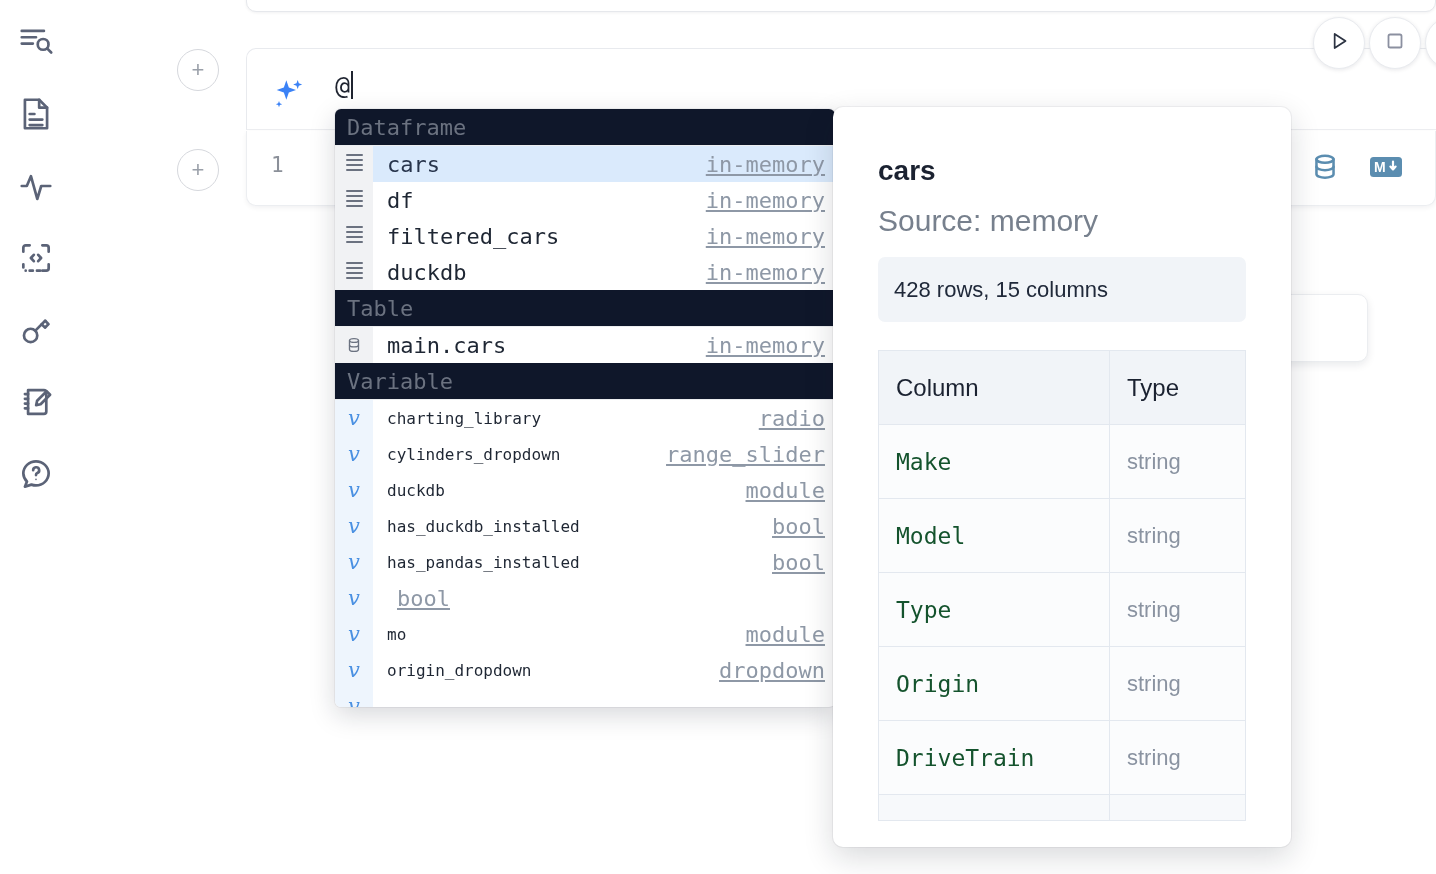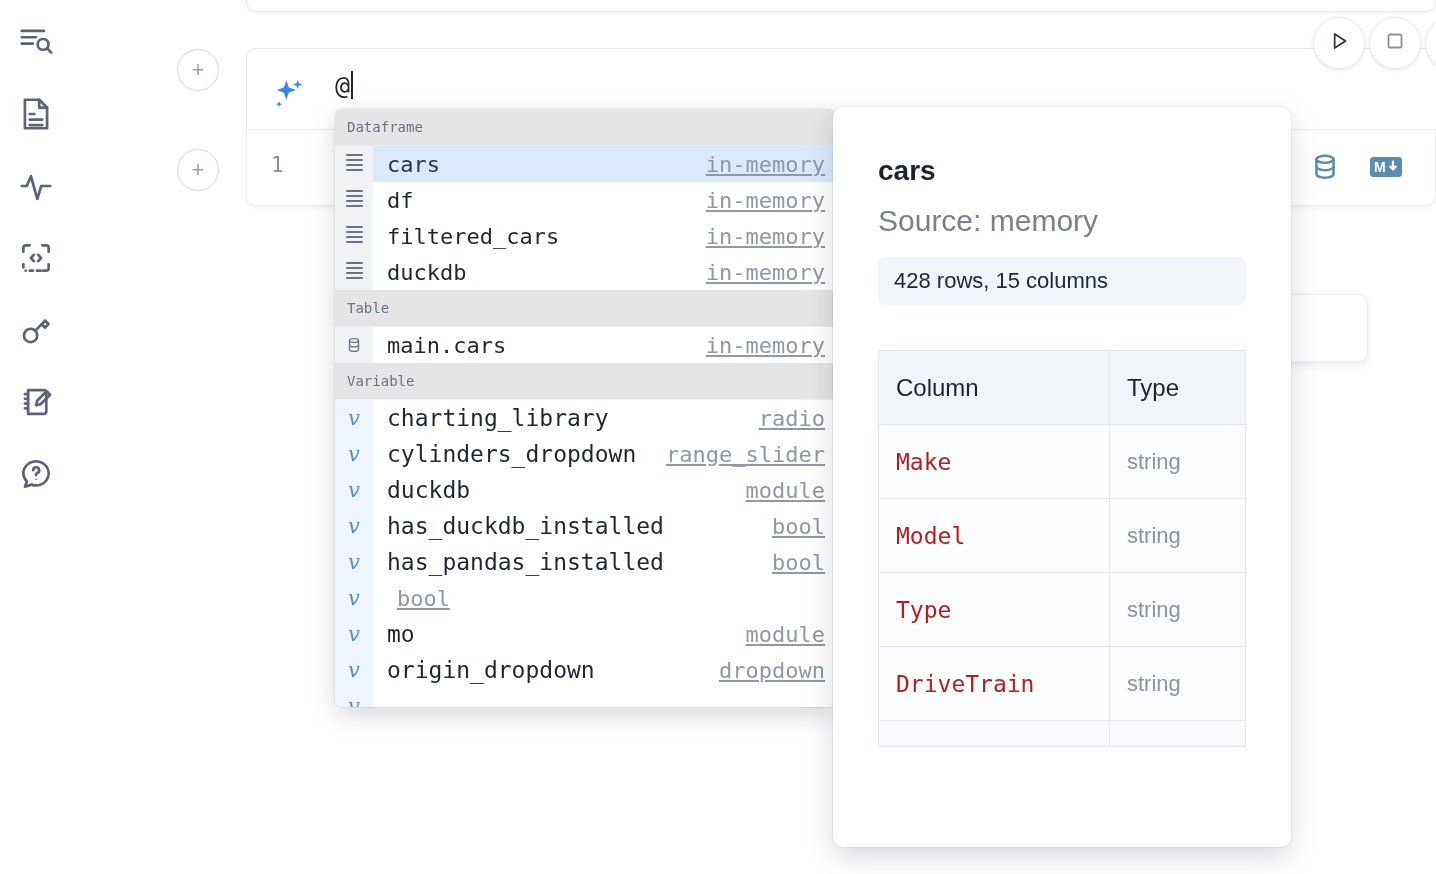--- a/index.html
+++ b/index.html
@@ -100,22 +100,22 @@
   }
 
   
   .ac {
     position: absolute; left: 335px; top: 109px; width: 500px; height: 598px;
     background: #fff; border-radius: 6px;
     box-shadow: 0 8px 26px rgba(16,24,40,.17), 0 0 0 1px rgba(16,24,40,.05);
     overflow: hidden;
   }
   .ac-section {
-    height: 37px; background: #e5e5e5; color: #6b7280;
-    font-family: "DejaVu Sans Mono", monospace; font-size: 14px;
+    height: 37px; background: #0f172a; color: #6b7280;
+    font-family: "DejaVu Sans Mono", monospace; font-size: 22px;
     display: flex; align-items: center; padding-left: 12px;
     border-bottom: 1px solid #eceef0;
   }
   .ac-item {
     height: 36px; display: flex; align-items: center; cursor: pointer;
     font-family: "DejaVu Sans Mono", monospace; font-size: 22px;
   }
   .ac-gut {
     width: 38px; height: 36px; flex: 0 0 38px;
     display: flex; align-items: center; justify-content: center;
@@ -123,21 +123,21 @@
   }
   .ac-item.var .ac-gut { background: #eef5fd; color: #4a90e2; }
   .ac-body {
     flex: 1; height: 36px; display: flex; align-items: center;
     justify-content: space-between; padding: 0 10px 0 14px; min-width: 0;
   }
   .ac-item.sel .ac-body { background: #daeafc; }
   .ac-name { color: #1e2633; white-space: nowrap; }
   .ac-item.sel .ac-name { color: #27344b; }
   .ac-type { color: #8e98a6; white-space: nowrap; padding-left: 10px; text-decoration: underline; }
-  .ac-item.var .ac-name { font-size: 23px; }
+  .ac-item.var .ac-name { font-size: 16px; }
   .ac-item.var { height: 36px; }
   .ac-clip { height: 36px; overflow: hidden; }
 
   .gut-lines { width: 17px; }
   .gut-lines i {
     display: block; height: 2px; background: #6b7280; margin-bottom: 3px; border-radius: 1px;
   }
   .gut-v { font-family: "DejaVu Serif", serif; font-style: italic; font-size: 21px; color: #4a90e2; }
 
   
@@ -149,36 +149,36 @@
   }
   .doc-title {
     position: absolute; left: 45px; top: 48px;
     font-size: 28px; font-weight: 700; color: #1b2231;
   }
   .doc-src {
     position: absolute; left: 45px; top: 97px;
     font-size: 30px; color: #77808d;
   }
   .doc-stat {
-    position: absolute; left: 45px; top: 150px; width: 368px; height: 48px;
+    position: absolute; left: 45px; top: 150px; width: 368px; height: 65px;
     background: #f1f4f8; border-radius: 7px;
     display: flex; align-items: center; padding-left: 16px;
     font-size: 22px; color: #20293a;
   }
   .doc-table {
     position: absolute; left: 45px; top: 243px; width: 368px;
     border: 1px solid #e3e8ef; border-bottom: none; border-collapse: collapse;
   }
   .doc-table th, .doc-table td {
     border: 1px solid #e3e8ef; text-align: left; height: 74px;
     padding: 0 0 0 17px; font-weight: 400;
   }
   .doc-table th { background: #f1f4f8; font-size: 24px; color: #1b2231; margin-left: 10px; }
   .doc-table td.col-c {
-    font-family: "DejaVu Sans Mono", monospace; font-size: 23px; color: #b91c1c;
+    font-family: "DejaVu Sans Mono", monospace; font-size: 23px; color: #14532d;
     background: #fbfcfd;
   }
   .doc-table td.col-t { font-size: 22px; color: #8a93a1; background: #fbfcfd; width: 136px; }
   .doc-table tr.ghost td { height: 26px; background: #f7f9fb; }
 </style>
 </head>
 <body>
 
 <div id="root">
 
@@ -496,20 +496,24 @@
       </tr>
       <tr>
         <td class="col-c">Model</td>
         <td class="col-t">string</td>
       </tr>
       <tr>
         <td class="col-c">Type</td>
         <td class="col-t">string</td>
       </tr>
       <tr>
+        <td class="col-c">Origin</td>
+        <td class="col-t">string</td>
+      </tr>
+      <tr>
         <td class="col-c">DriveTrain</td>
         <td class="col-t">string</td>
       </tr>
       <tr class="ghost">
         <td></td>
         <td></td>
       </tr>
     </tbody>
       </table>
   </div>

